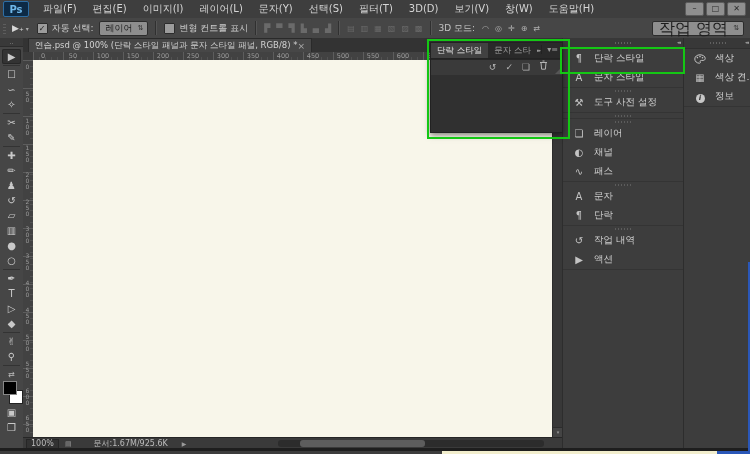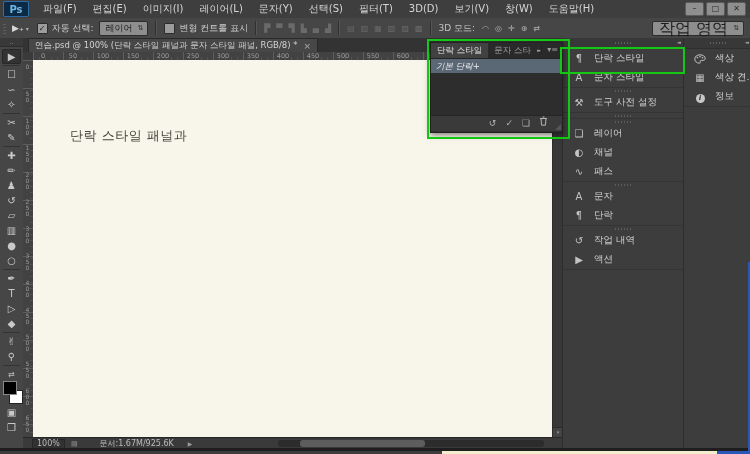--- a/index.html
+++ b/index.html
@@ -42,21 +42,21 @@
   .tool{width:19px;height:15px;color:#c9c9c9;font-size:10px;line-height:15px;text-align:center;border-radius:2px;}
   .tool.selected{background:#333333;box-shadow:inset 0 0 0 1px #272727;}
   .tool-sep{width:17px;height:1px;background:#333;margin:1px 0;}
   .swap-icon{color:#bbb;font-size:8px;height:10px;line-height:10px;}
   .swatches{position:relative;width:20px;height:24px;margin-top:1px;}
   .sw-bg{position:absolute;left:7px;top:9px;width:12px;height:12px;background:#ffffff;border:1px solid #222;}
   .sw-fg{position:absolute;left:1px;top:0;width:12px;height:12px;background:#000;border:1px solid #888;}
   
   .tabbar{left:23px;top:38px;width:539px;height:14px;background:#333333;}
   .doc-tab{position:absolute;left:5px;top:0;height:14px;background:#474747;border:1px solid #2a2a2a;border-bottom:none;
-    display:flex;align-items:center;padding:0 6px;gap:6px;}
+    display:flex;align-items:center;padding:0 6px;}
   .doc-tab .title{color:#d2d2d2;font-size:8.5px;white-space:nowrap;}
   .doc-tab .close{color:#aaa;font-size:9px;}
   .ruler-corner{left:23px;top:52px;width:10px;height:8px;background:#3a3a3a;border-right:1px solid #2e2e2e;border-bottom:1px solid #2e2e2e;}
   .ruler-h{left:33px;top:52px;width:529px;height:8px;background:#424242;border-bottom:1px solid #2e2e2e;overflow:hidden;
     background-image:repeating-linear-gradient(90deg,#5d5d5d 0 1px,transparent 1px 30px),
                      repeating-linear-gradient(90deg,#525252 0 1px,transparent 1px 6px);
     background-size:100% 100%,100% 3px;background-position:0 0,0 100%;background-repeat:repeat-x;}
   .ruler-h .rnum{position:absolute;top:0;transform:translateX(-50%);font-size:6.5px;color:#9b9b9b;}
   .ruler-v{left:23px;top:60px;width:10px;height:377px;background:#424242;border-right:1px solid #2e2e2e;overflow:hidden;
     background-image:repeating-linear-gradient(180deg,#5d5d5d 0 1px,transparent 1px 28px),
@@ -64,21 +64,21 @@
     background-size:100% 100%,3px 100%;background-position:0 0,100% 0;background-repeat:repeat-y;}
   .ruler-v .rnum{position:absolute;left:1px;font-size:6px;color:#9b9b9b;writing-mode:vertical-lr;text-orientation:upright;letter-spacing:-1px;}
   .canvas{left:33px;top:60px;width:519px;height:377px;background:#f8f6ea;}
   .canvas-line{position:absolute;color:#45453f;font-size:13px;letter-spacing:0.5px;white-space:nowrap;}
   .vscroll{left:552px;top:60px;width:10px;height:367px;background:#383838;border-left:1px solid #2c2c2c;}
   .vscroll-btn{left:552px;top:427px;width:10px;height:10px;background:#444;border:1px solid #2c2c2c;
     color:#999;font-size:5px;line-height:9px;text-align:center;}
   
   .statusbar{left:23px;top:437px;width:539px;height:11px;background:#3a3a3a;border-top:1px solid #262626;
     display:flex;align-items:center;font-size:8px;color:#bdbdbd;}
-  .zoombox{background:#323232;border:1px solid #262626;height:8px;line-height:8px;padding:0 4px;margin-left:9px;}
+  .zoombox{background:#323232;border:1px solid #262626;height:8px;line-height:8px;padding:0 4px;margin-left:3px;}
   .sb-icon{margin-left:6px;color:#8f8f8f;font-size:7px;}
   .docinfo{margin-left:22px;white-space:nowrap;}
   .sb-arrow{margin-left:14px;font-size:6px;color:#9a9a9a;}
   .hscroll{position:absolute;left:255px;top:2px;width:266px;height:7px;background:#2c2c2c;border-radius:3px;}
   .hthumb{position:absolute;left:22px;top:0;width:125px;height:7px;background:#5d5d5d;border-radius:3px;}
   
   .dock{left:562px;top:38px;width:188px;height:410px;background:#3d3d3d;border-left:1px solid #2d2d2d;}
   .dock-col1{position:absolute;left:0;top:0;width:120px;height:410px;border-right:1px solid #2d2d2d;}
   .dock-col2{position:absolute;left:121px;top:0;width:67px;height:410px;}
   .dock-header{height:10px;background:#383838;border-bottom:1px solid #2f2f2f;position:relative;}
@@ -268,21 +268,20 @@
     <span class="rnum" style="top: 165px;">300</span>
     <span class="rnum" style="top: 192px;">350</span>
     <span class="rnum" style="top: 219px;">400</span>
     <span class="rnum" style="top: 246px;">450</span>
     <span class="rnum" style="top: 273px;">500</span>
     <span class="rnum" style="top: 300px;">550</span>
     <span class="rnum" style="top: 327px;">600</span>
     <span class="rnum" style="top: 354px;">650</span>
   </div>
 <div class="abs canvas">
-  <div class="canvas-line" style="left:37px;top:67px;">단락 스타일 패널과</div>
 </div>
 <div class="abs vscroll"></div>
 <div class="abs vscroll-btn">▾</div>
 
 <div class="abs statusbar">
   <span class="zoombox">100%</span>
   <span class="sb-icon">▤</span>
   <span class="docinfo">문서:1.67M/925.6K</span>
   <span class="sb-arrow">▶</span>
   <div class="hscroll">
@@ -370,23 +369,20 @@
     <div class="dock-endline"></div>
   </div>
 </div>
 
 <div class="abs fpanel">
   <div class="fp-tabs">
     <span class="fp-tab active">단락 스타일</span>
     <span class="fp-tab">문자 스타</span>
     <span class="fp-collapse">▸▸</span>
     <span class="fp-menu">▾≡</span>
-  </div>
-  <div class="fp-list">
-    <div class="fp-row selected">기본 단락+</div>
   </div>
   <div class="fp-footer">
     <span class="fp-ficon">↺</span>
     <span class="fp-ficon">✓</span>
     <span class="fp-ficon">❏</span>
     <span class="fp-ficon">
       <svg width="9" height="10" viewBox="0 0 9 10">
           <path d="M1 2.5h7M3.5 1h2M2 2.5l.6 6.7h3.8L7 2.5" stroke="#b5b5b5" fill="none"></path>
         </svg>
     </span>

